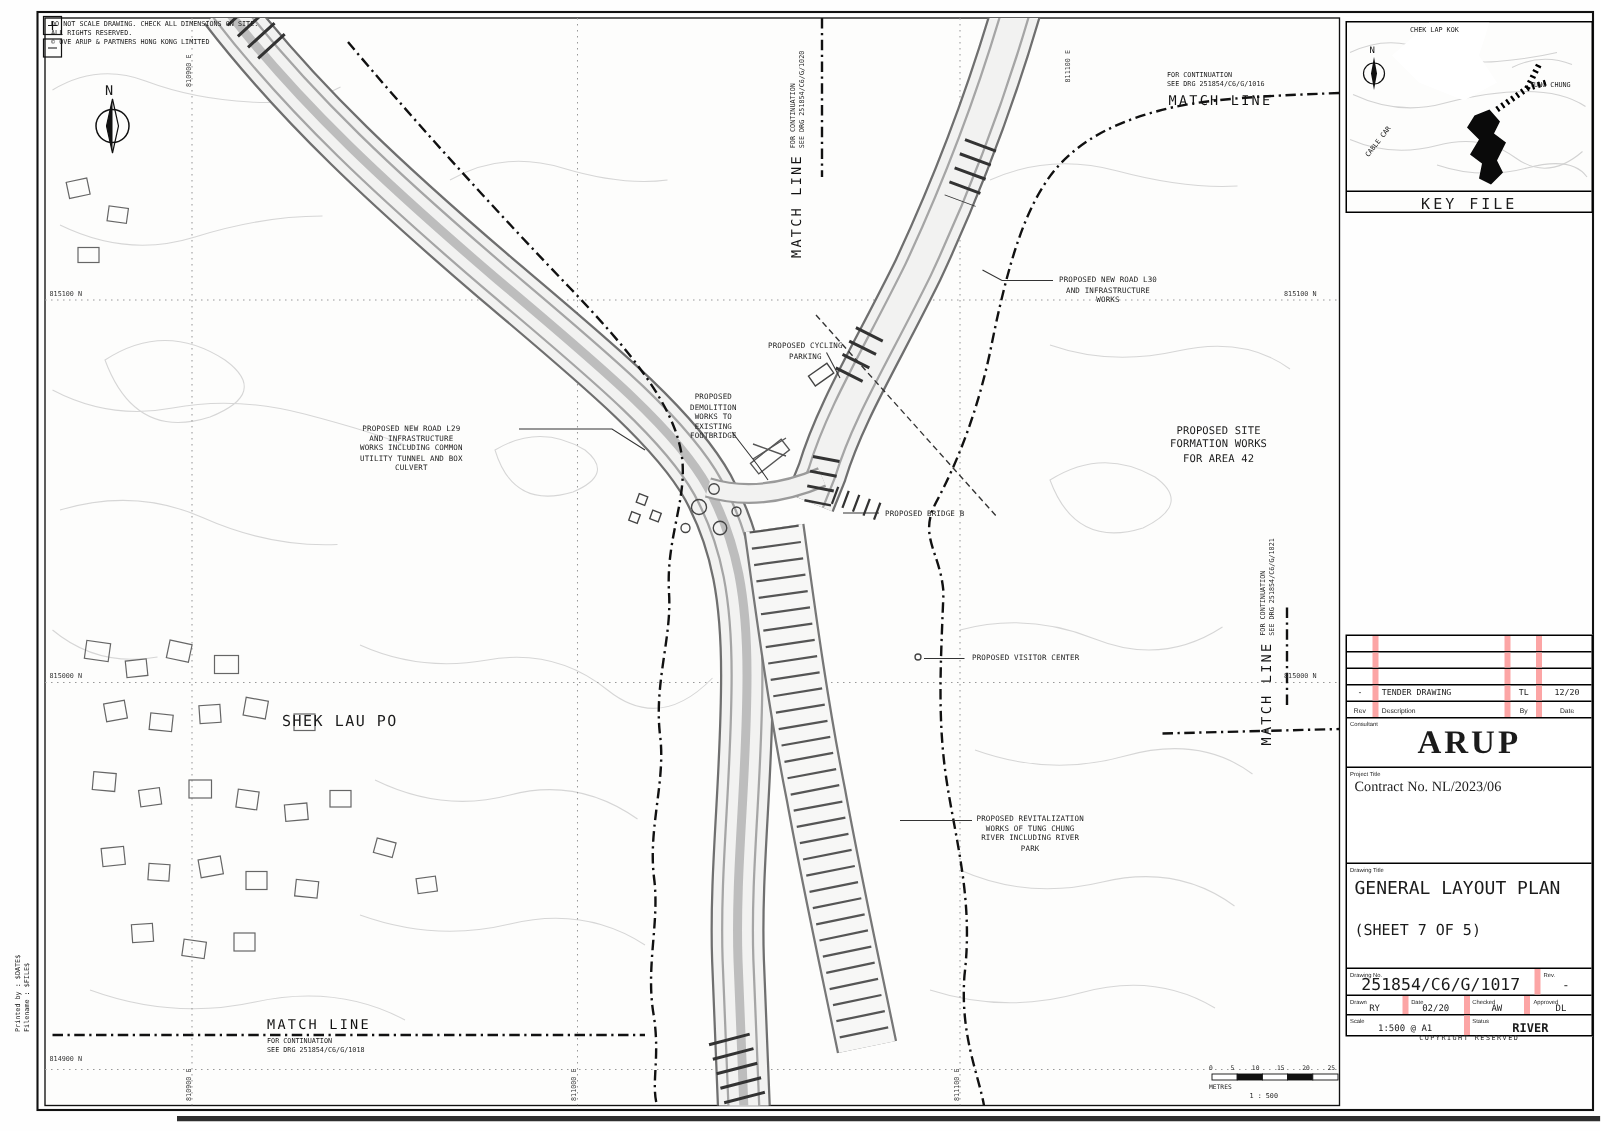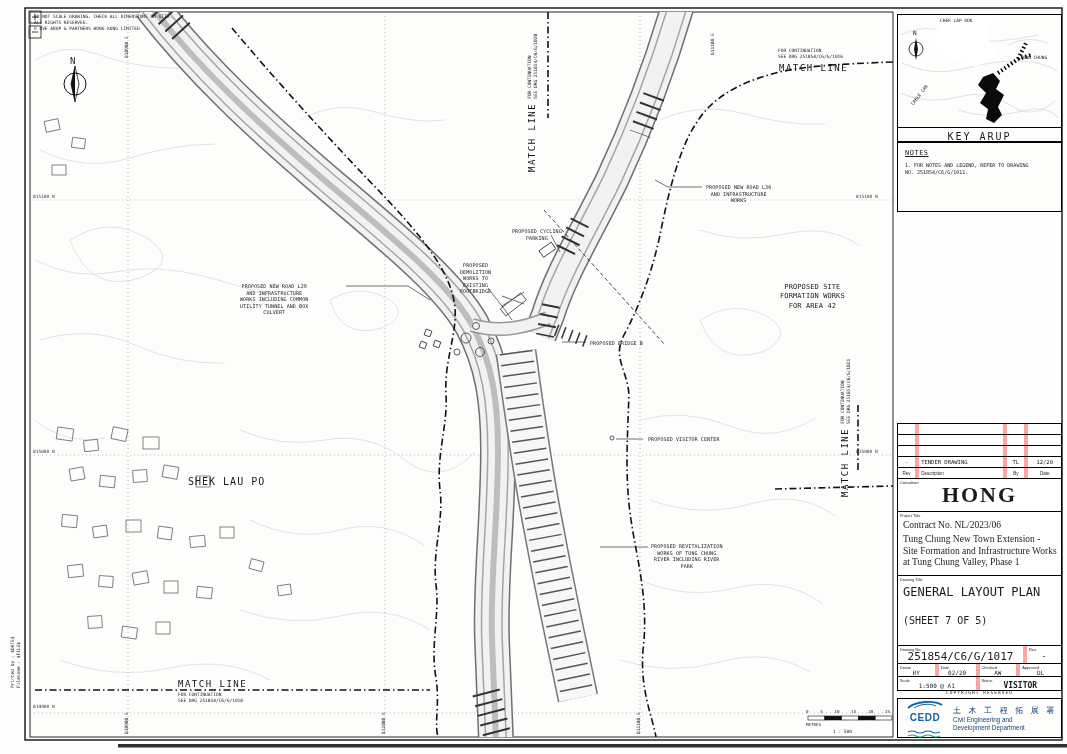--- a/index.html
+++ b/index.html
@@ -291,29 +291,24 @@
       <g>
         <circle cx="18" cy="34" r="7" fill="none" stroke="#111" stroke-width="0.8"></circle>
         <polygon points="18,23 20,34 18,45 16,34" fill="#111"></polygon>
         <text x="15" y="20" font-size="6" fill="#111" font-family="DejaVu Sans Mono">N</text>
       </g>
     </svg>
     <div class="abs t4" style="left:42px;top:3px;">CHEK LAP KOK</div>
     <div class="abs t4" style="left:122px;top:40px;">TUNG CHUNG</div>
     <div class="abs t4" style="left:12px;top:88px;transform:rotate(-52deg);transform-origin:left top;">CABLE CAR</div>
     <div class="abs" style="left:0;top:112px;width:163px;height:16px;border-top:1px solid #000;display:flex;align-items:center;justify-content:center;">
-      <span style="font-size:10px;letter-spacing:2px;">KEY ARUP</span>
-    </div>
-  </div>
-
-  <div class="kbox" style="left:897px;top:142px;width:165px;height:70px;">
-    <div style="margin:6px 0 0 7px;font-size:7px;text-decoration:underline;letter-spacing:.5px;">NOTES</div>
-    <div class="t5 pre" style="margin:5px 0 0 7px;">1. FOR NOTES AND LEGEND, REFER TO DRAWING
-    NO. 251854/C6/G/1011.</div>
-  </div>
+      <span style="font-size:10px;letter-spacing:2px;">KEY FILE</span>
+    </div>
+  </div>
+
 
   <div class="tb">
 
     <div class="tb-row" style="height:11px;">
         <div class="rc c-rev"></div>
         <div class="rc c-desc"></div>
         <div class="rc c-by"></div>
         <div class="rc c-date"></div>
       </div>
     <div class="tb-row" style="height:11px;">
@@ -338,29 +333,26 @@
 
     <div class="tb-row" style="height:11px;font-family:'Liberation Sans',sans-serif;">
       <div class="rc c-rev" style="font-size:4.5px;">Rev</div>
       <div class="rc c-desc" style="font-size:4.5px;">Description</div>
       <div class="rc c-by" style="font-size:4.5px;">By</div>
       <div class="rc c-date" style="font-size:4.5px;">Date</div>
     </div>
 
     <div class="tb-row" style="height:33px;position:relative;align-items:center;justify-content:center;">
       <span class="lab">Consultant</span>
-      <span class="serif" style="font-size:22px;font-weight:bold;letter-spacing:2px;">HONG</span>
+      <span class="serif" style="font-size:22px;font-weight:bold;letter-spacing:2px;">ARUP</span>
     </div>
 
     <div class="tb-row" style="height:64px;position:relative;flex-direction:column;align-items:flex-start;padding:7px 0 0 5px;box-sizing:border-box;">
       <span class="lab">Project Title</span>
       <div class="serif" style="font-size:9.5px;margin-top:1px;">Contract No. NL/2023/06</div>
-      <div class="serif pre" style="font-size:9.5px;line-height:1.22;margin-top:4px;">Tung Chung New Town Extension -
-Site Formation and Infrastructure Works
-at Tung Chung Valley, Phase 1</div>
     </div>
 
     <div class="tb-row" style="height:70px;position:relative;flex-direction:column;align-items:flex-start;padding:9px 0 0 5px;box-sizing:border-box;">
       <span class="lab">Drawing Title</span>
       <div class="mono" style="font-size:12px;">GENERAL LAYOUT PLAN</div>
       <div class="mono" style="font-size:10px;margin-top:16px;">(SHEET 7 OF 5)</div>
     </div>
 
     <div class="tb-row" style="height:18px;">
       <div class="rc" style="flex:1;position:relative;justify-content:center;">
@@ -392,44 +384,26 @@
         </div>
     </div>
 
     <div class="tb-row" style="height:13px;border-bottom:none;">
       <div class="rc" style="width:50%;position:relative;">
           <span class="lab">Scale</span>
           <span style="font-size:6px;margin-top:4px;">1:500 @ A1</span>
         </div>
       <div class="rc" style="width:50%;position:relative;">
           <span class="lab">Status</span>
-          <span class="mono" style="font-size:8px;margin-top:4px;font-weight:bold;">VISITOR</span>
+          <span class="mono" style="font-size:8px;margin-top:4px;font-weight:bold;">RIVER</span>
         </div>
     </div>
   </div>
 
   <div class="abs" style="left:897px;top:690px;width:165px;text-align:center;font-size:4.5px;letter-spacing:1px;">COPYRIGHT RESERVED</div>
 
-  <div class="kbox" style="left:897px;top:698px;width:165px;height:40px;display:flex;align-items:center;padding-left:6px;">
-    <div style="width:42px;text-align:center;">
-      <svg width="38" height="9">
-          <path d="M2,8 C10,1 28,0 36,5" stroke="#1464ac" stroke-width="1.8" fill="none"></path>
-          <path d="M8,8 C14,4 24,3 30,6" stroke="#1464ac" stroke-width="1" fill="none"></path>
-        </svg>
-      <div style="font-size:10px;font-weight:bold;color:#1464ac;font-family:'Liberation Sans',sans-serif;letter-spacing:.5px;line-height:1;">CEDD</div>
-      <svg width="38" height="8">
-          <path d="M2,2 q4,-2 8,0 t8,0 t8,0 t8,0" stroke="#1464ac" stroke-width="1.2" fill="none"></path>
-          <path d="M2,6 q4,-2 8,0 t8,0 t8,0 t8,0" stroke="#2a9d8f" stroke-width="1.2" fill="none"></path>
-        </svg>
-    </div>
-    <div style="margin-left:7px;">
-      <div class="cedd-cn">土 木 工 程 拓 展 署</div>
-      <div class="cedd-en">Civil Engineering and
-Development Department</div>
-    </div>
-  </div>
 
   <div class="abs rot t4" style="left:10px;top:688px;">
     <div>Printed by :  $DATE$</div>
     <div>Filename :  $FILE$</div>
   </div>
 
 </div>
 
 </body></html>

